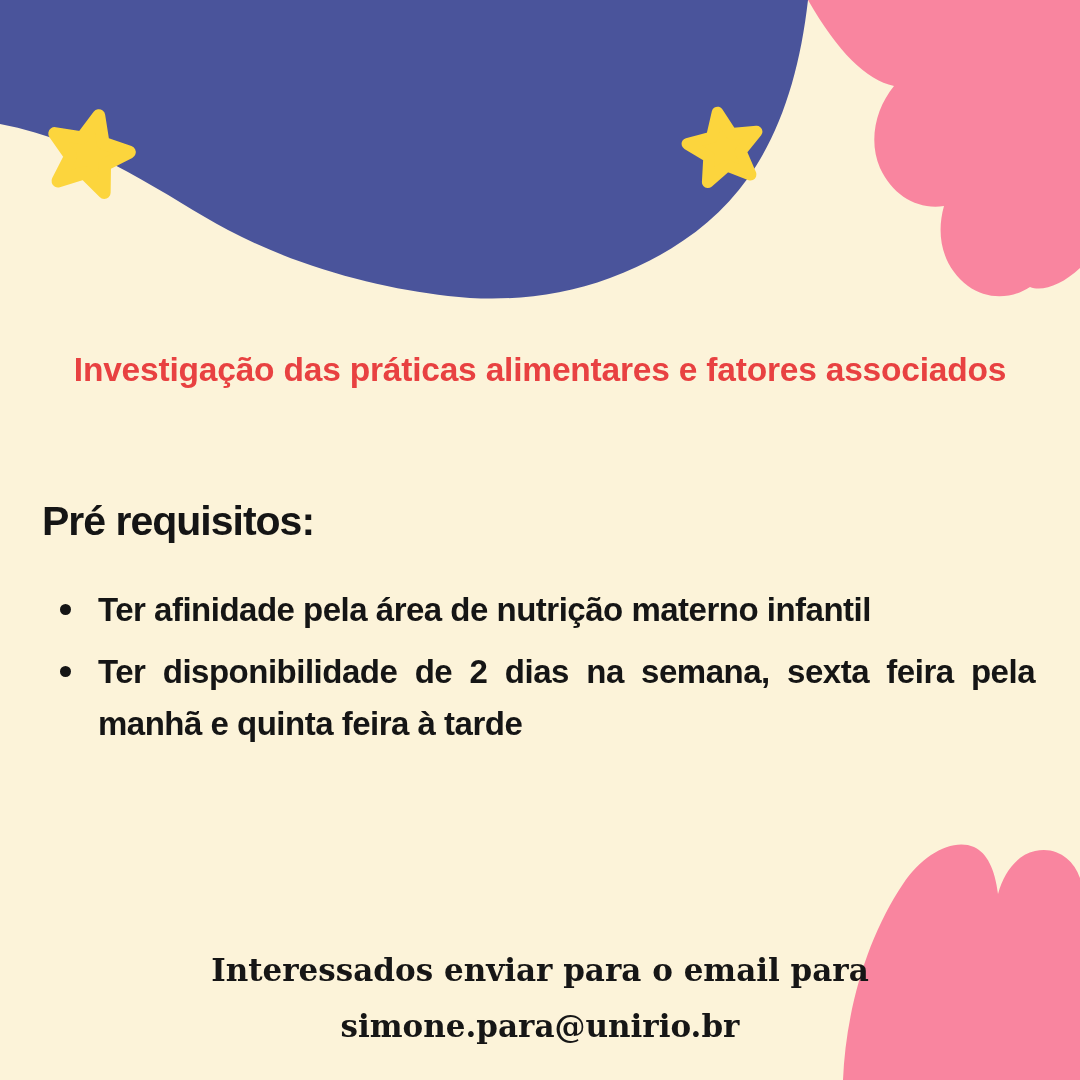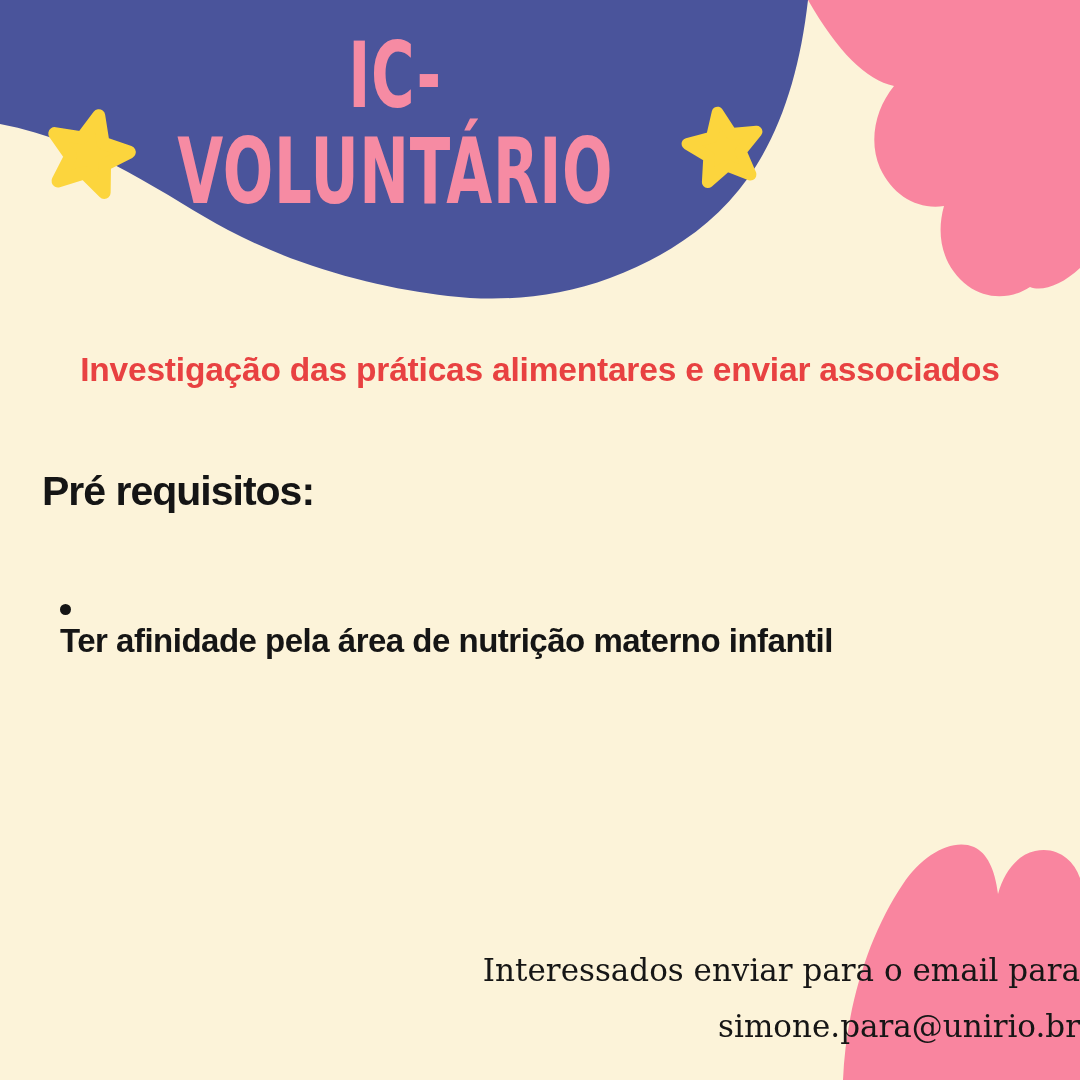--- a/index.html
+++ b/index.html
@@ -44,62 +44,61 @@
     text-align:center;
     color:var(--headline-red);
     font-weight:700;
     font-size:33.5px;
     line-height:1.45;
     letter-spacing:-0.2px;
   }
 
   .req-heading{
     position:absolute;
-    left:42px;top:468px;
+    left:42px;top:498px;
     color:var(--body-text);
     font-weight:800;
     font-size:41px;
     letter-spacing:-1px;
   }
 
   .req-list{
     position:absolute;
     left:60px;right:45px;top:584px;
     list-style:none;
     color:var(--body-text);
   }
   .req-list li{
     display:flex;
     align-items:flex-start;
     margin-bottom:11px;
     font-weight:700;
     font-size:33px;
     line-height:1.56;
     letter-spacing:-0.5px;
-    flex-direction:column;
   }
   .req-list .dot{
     flex:0 0 auto;
     width:11px;height:11px;border-radius:50%;
     background:var(--body-text);
     margin:20px 27px 0 0;
   }
   .req-list .item-text{
     flex:1 1 auto;
     text-align:justify;
     text-align-last:left;
   }
 
   .contact{
     position:absolute;
     left:0;right:0;top:942px;
-    text-align:right;
+    text-align:center;
     color:#161616;
     font-family:"DejaVu Serif", serif;
-    font-weight:400;
+    font-weight:700;
     font-size:31px;
     line-height:1.82;
   }
 </style>
 </head>
 <body>
 
 <div class="canvas">
 
   <svg class="decor" viewBox="0 0 1080 1080" aria-hidden="true">
@@ -130,35 +129,35 @@
 
     <g transform="translate(89,155) rotate(14) scale(0.92) translate(-50,-50)">
       <path class="star" d="M50 6 L61.8 33.8 L91.8 36.4 L69 56.2 L75.9 85.6 L50 70 L24.1 85.6 L31 56.2 L8.2 36.4 L38.2 33.8 Z"></path>
     </g>
 
     <g transform="translate(724,149) rotate(-10) scale(0.84) translate(-50,-50)">
       <path class="star" d="M50 6 L61.8 33.8 L91.8 36.4 L69 56.2 L75.9 85.6 L50 70 L24.1 85.6 L31 56.2 L8.2 36.4 L38.2 33.8 Z"></path>
     </g>
   </svg>
 
-  <div class="title">
-    <div><span class="squish">IC-</span></div>
-    <div><span class="squish">VOLUNTÁRIO</span></div>
-  </div>
 
   <div class="headline">
-    <div>Investigação das práticas alimentares e enviar associados</div>
+    <div>Investigação das práticas alimentares e fatores associados</div>
   </div>
 
   <div class="req-heading">Pré requisitos:</div>
 
   <ul class="req-list">
     <li>
       <span class="dot"></span>
       <span class="item-text">Ter afinidade pela área de nutrição materno infantil</span>
+    </li>
+    <li>
+      <span class="dot"></span>
+      <span class="item-text">Ter disponibilidade de 2 dias na semana, sexta feira pela manhã e quinta feira à tarde</span>
     </li>
   </ul>
 
   <div class="contact">
     <div>Interessados enviar para o email para</div>
     <div>simone.para@unirio.br</div>
   </div>
 
 </div>
 

